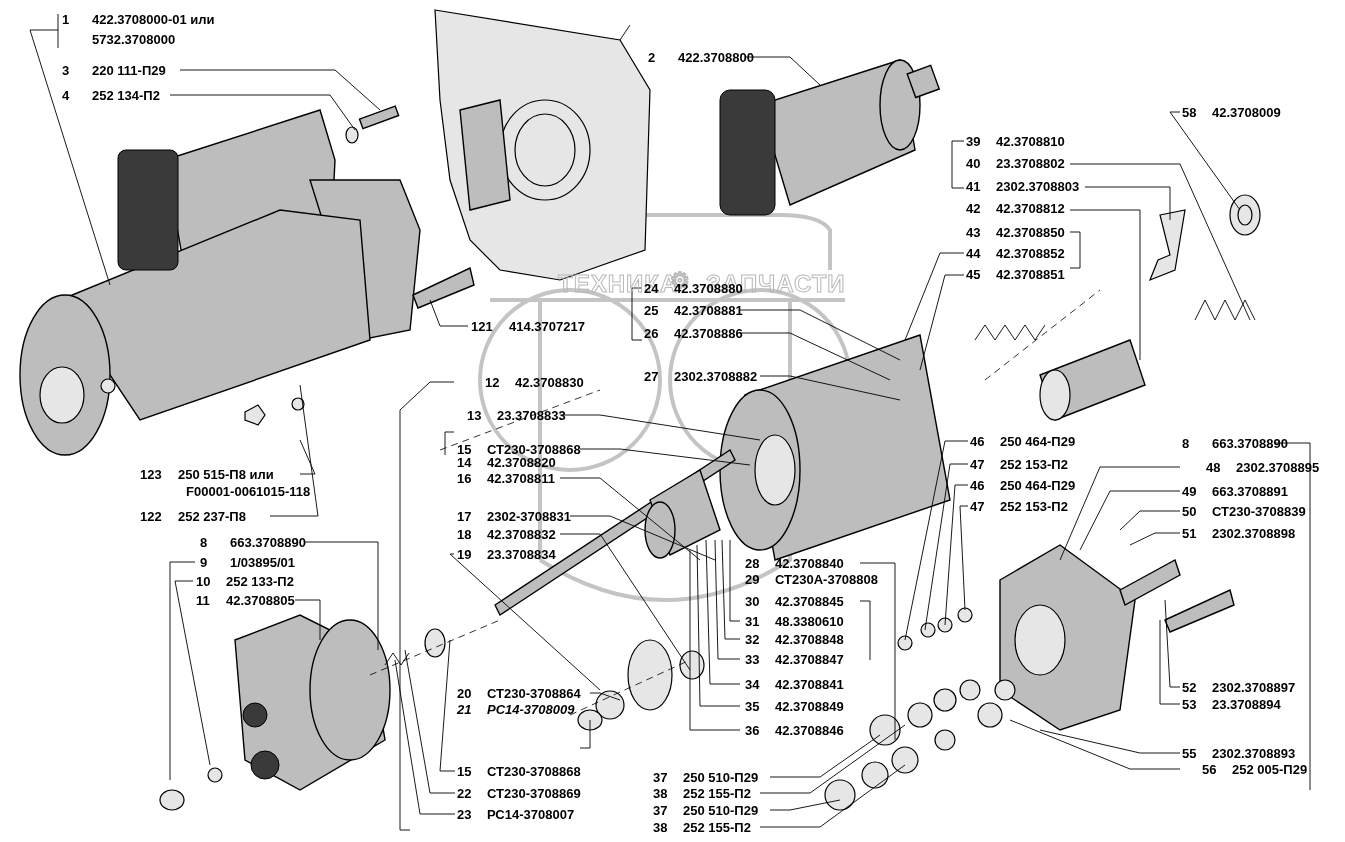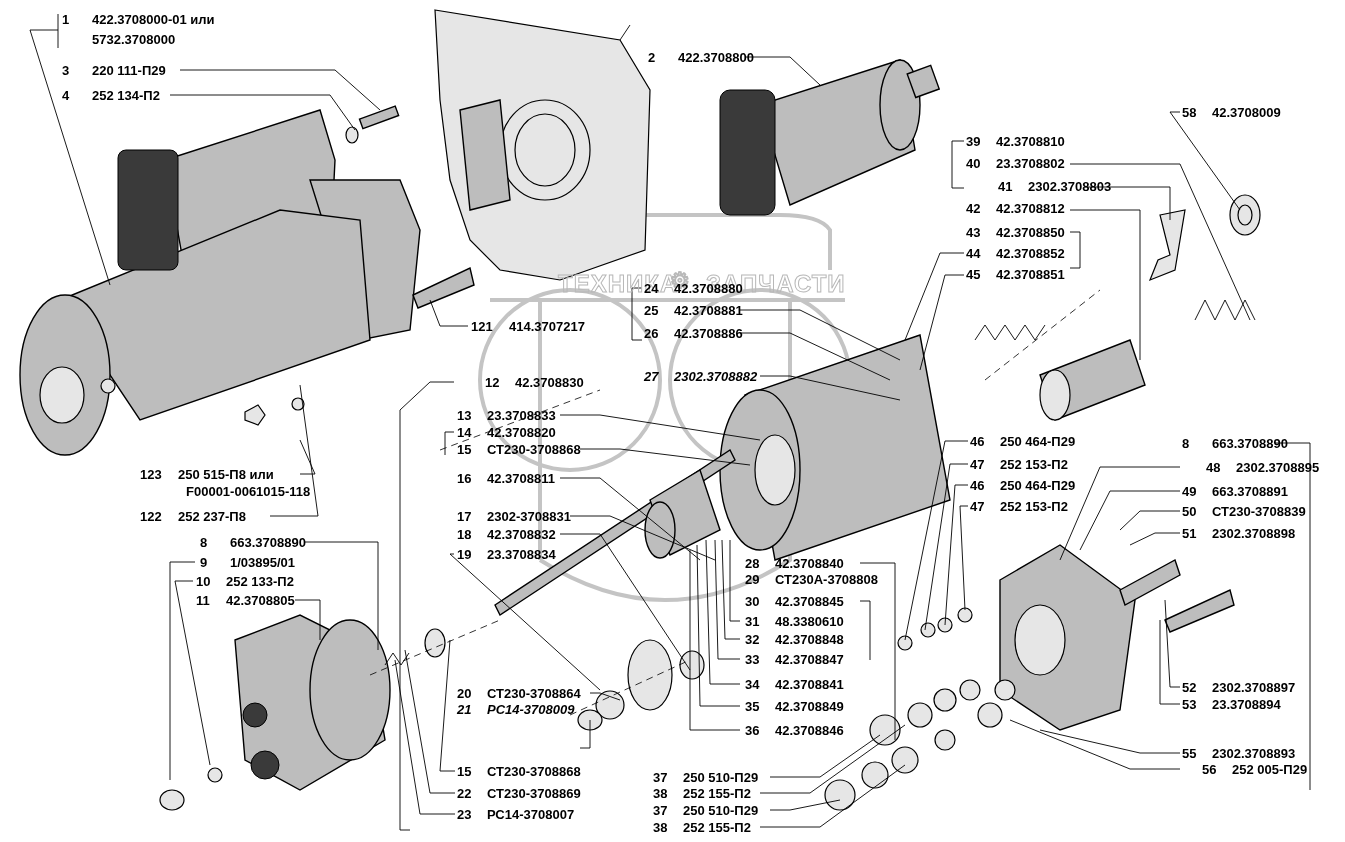--- a/index.html
+++ b/index.html
@@ -202,33 +202,33 @@
   
   <div id="labels">
       <div class="lbl" style="left: 62px; top: 12px;"><span class="num" style="width: 30px;">1</span><span class="code">422.3708000-01 или</span></div>
       <div class="lbl" style="left: 62px; top: 32px;"><span class="num" style="width: 30px;"></span><span class="code">5732.3708000</span></div>
       <div class="lbl" style="left: 62px; top: 63px;"><span class="num" style="width: 30px;">3</span><span class="code">220 111-П29</span></div>
       <div class="lbl" style="left: 62px; top: 88px;"><span class="num" style="width: 30px;">4</span><span class="code">252 134-П2</span></div>
       <div class="lbl" style="left: 648px; top: 50px;"><span class="num" style="width: 30px;">2</span><span class="code">422.3708800</span></div>
       <div class="lbl" style="left: 1182px; top: 105px;"><span class="num" style="width: 30px;">58</span><span class="code">42.3708009</span></div>
       <div class="lbl" style="left: 966px; top: 134px;"><span class="num" style="width: 30px;">39</span><span class="code">42.3708810</span></div>
       <div class="lbl" style="left: 966px; top: 156px;"><span class="num" style="width: 30px;">40</span><span class="code">23.3708802</span></div>
-      <div class="lbl" style="left: 966px; top: 179px;"><span class="num" style="width: 30px; margin-left: 32px;">41</span><span class="code">2302.3708803</span></div>
+      <div class="lbl" style="left: 966px; top: 179px;"><span class="num" style="width: 30px;">41</span><span class="code">2302.3708803</span></div>
       <div class="lbl" style="left: 966px; top: 201px;"><span class="num" style="width: 30px;">42</span><span class="code">42.3708812</span></div>
       <div class="lbl" style="left: 966px; top: 225px;"><span class="num" style="width: 30px;">43</span><span class="code">42.3708850</span></div>
       <div class="lbl" style="left: 966px; top: 246px;"><span class="num" style="width: 30px;">44</span><span class="code">42.3708852</span></div>
       <div class="lbl" style="left: 966px; top: 267px;"><span class="num" style="width: 30px;">45</span><span class="code">42.3708851</span></div>
       <div class="lbl" style="left: 644px; top: 281px;"><span class="num" style="width: 30px;">24</span><span class="code">42.3708880</span></div>
       <div class="lbl" style="left: 644px; top: 303px;"><span class="num" style="width: 30px;">25</span><span class="code">42.3708881</span></div>
       <div class="lbl" style="left: 644px; top: 326px;"><span class="num" style="width: 30px;">26</span><span class="code">42.3708886</span></div>
-      <div class="lbl" style="left: 644px; top: 369px; font-style: italic;"><span class="num" style="width: 30px;">27</span><span class="code">2302.3708882</span></div>
+      <div class="lbl" style="left: 644px; top: 369px;"><span class="num" style="width: 30px;">27</span><span class="code">2302.3708882</span></div>
       <div class="lbl" style="left: 471px; top: 319px;"><span class="num" style="width: 38px;">121</span><span class="code">414.3707217</span></div>
       <div class="lbl" style="left: 457px; top: 375px;"><span class="num" style="width: 30px; margin-left: 28px;">12</span><span class="code">42.3708830</span></div>
-      <div class="lbl" style="left: 457px; top: 408px;"><span class="num" style="width: 30px;">13</span><span class="code">23.3708833</span></div>
-      <div class="lbl" style="left: 457px; top: 425px;"><span class="num" style="width: 30px;">14</span><span class="code">42.3708820</span></div>
+      <div class="lbl" style="left: 467px; top: 408px;"><span class="num" style="width: 30px;">13</span><span class="code">23.3708833</span></div>
+      <div class="lbl" style="left: 457px; top: 425px;"><span class="num" style="width: 30px; margin-top: 30px;">14</span><span class="code">42.3708820</span></div>
       <div class="lbl" style="left: 457px; top: 442px;"><span class="num" style="width: 30px;">15</span><span class="code">СТ230-3708868</span></div>
       <div class="lbl" style="left: 457px; top: 471px;"><span class="num" style="width: 30px;">16</span><span class="code">42.3708811</span></div>
       <div class="lbl" style="left: 457px; top: 509px;"><span class="num" style="width: 30px;">17</span><span class="code">2302-3708831</span></div>
       <div class="lbl" style="left: 457px; top: 527px;"><span class="num" style="width: 30px;">18</span><span class="code">42.3708832</span></div>
       <div class="lbl" style="left: 457px; top: 547px;"><span class="num" style="width: 30px;">19</span><span class="code">23.3708834</span></div>
       <div class="lbl" style="left: 140px; top: 467px;"><span class="num" style="width: 38px;">123</span><span class="code">250 515-П8 или</span></div>
       <div class="lbl" style="left: 156px; top: 484px;"><span class="num" style="width: 30px;"></span><span class="code">F00001-0061015-118</span></div>
       <div class="lbl" style="left: 140px; top: 509px;"><span class="num" style="width: 38px;">122</span><span class="code">252 237-П8</span></div>
       <div class="lbl" style="left: 200px; top: 535px;"><span class="num" style="width: 30px;">8</span><span class="code">663.3708890</span></div>
       <div class="lbl" style="left: 200px; top: 555px;"><span class="num" style="width: 30px;">9</span><span class="code">1/03895/01</span></div>

